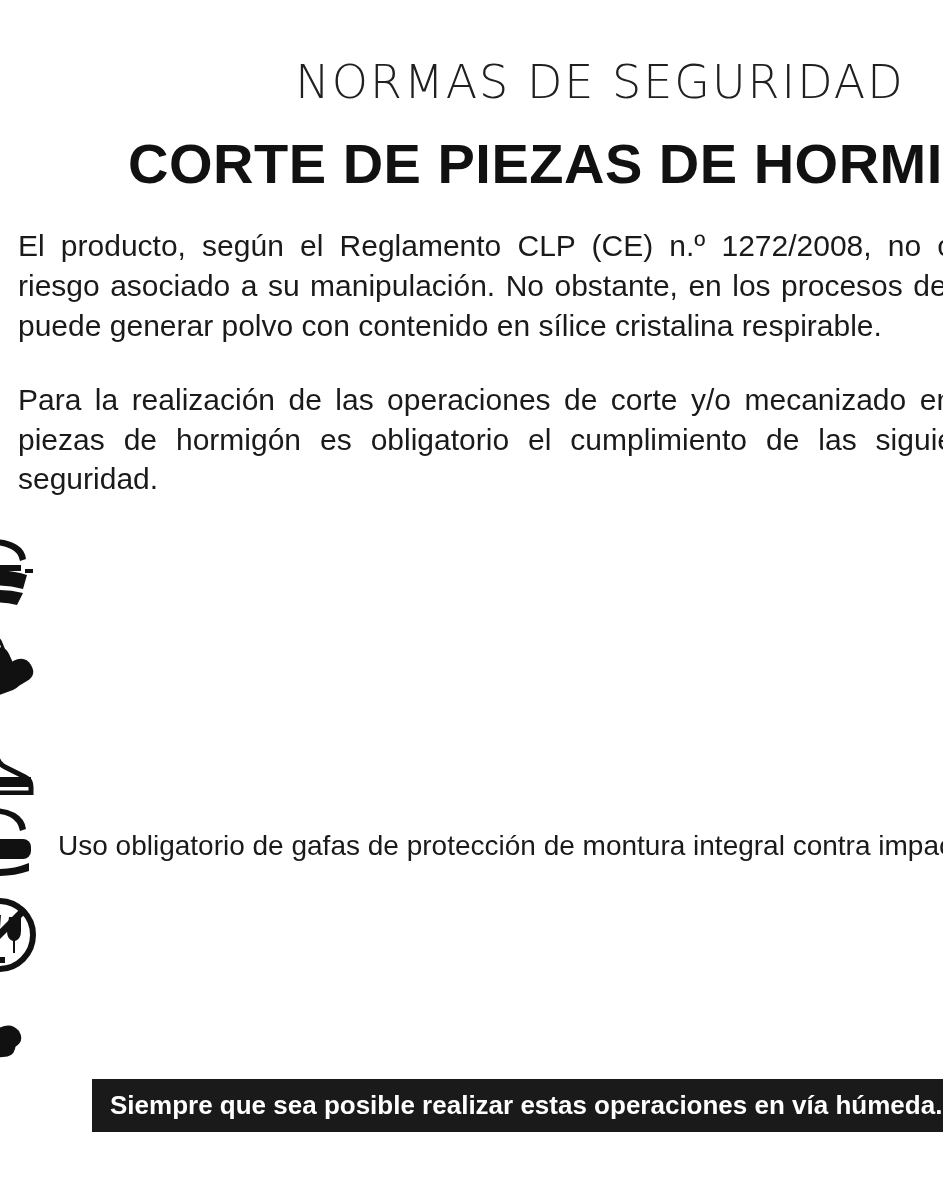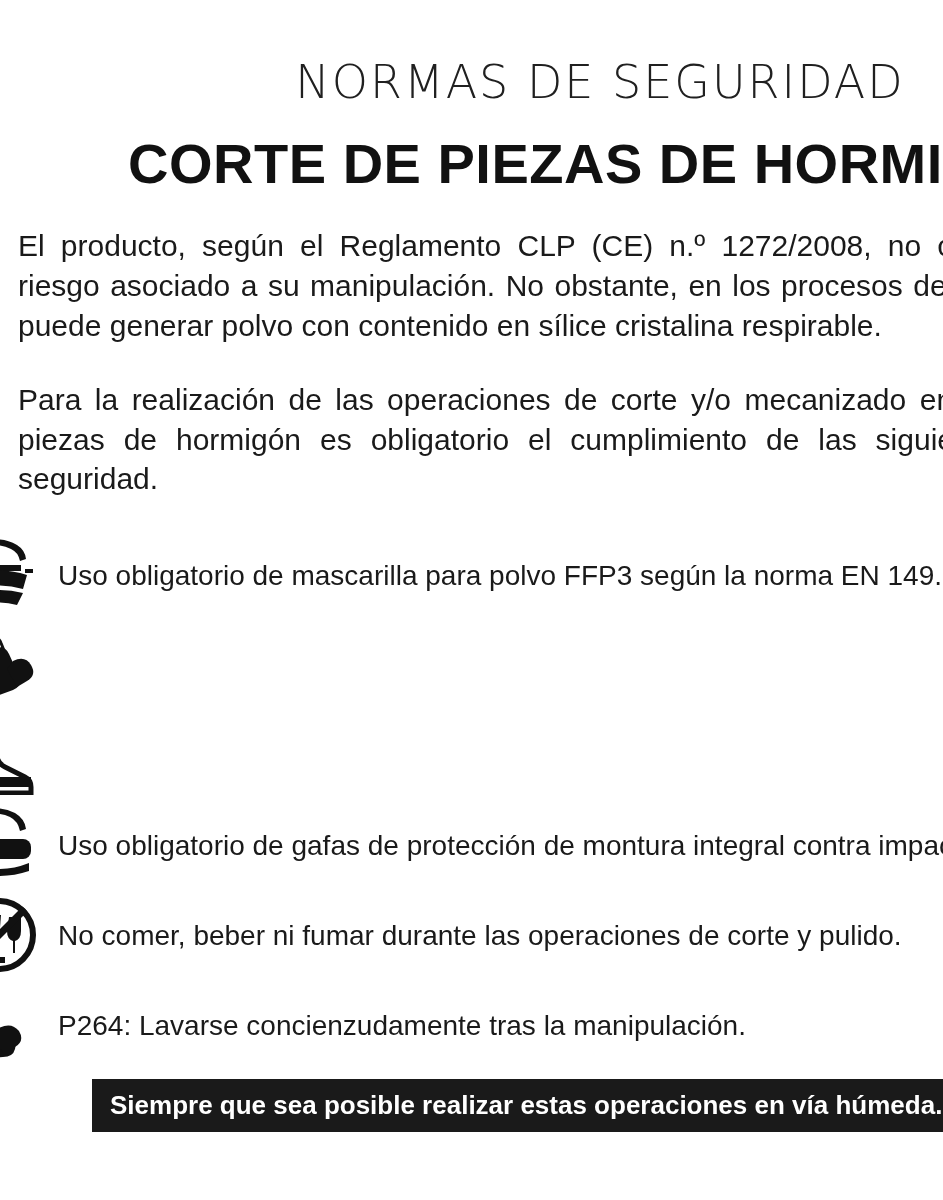--- a/index.html
+++ b/index.html
@@ -113,21 +113,20 @@
           <g fill="#111">
             <path d="M30 8 q18-8 36 2 q8 5 9 14 l-6 2 q-2-9-9-12 q-14-7-28-1 q-8 4-9 13 l-6-2 q2-11 13-16z"></path>
             <path d="M26 30 h44 v6 h-44z"></path>
             <path d="M20 40 q28-9 56 0 l-4 14 q-24-7-48 0z"></path>
             <path d="M24 58 q24-6 48 0 l-6 12 q-18-5-36 0z"></path>
             <rect x="14" y="34" width="8" height="4"></rect>
             <rect x="74" y="34" width="8" height="4"></rect>
           </g>
         </svg>
       </span>
-      <span class="rule-text">Uso obligatorio de mascarilla para polvo FFP3 según la norma EN 149.</span>
     </li>
 
     <li class="rule">
       <span class="icon-wrap">
         <svg class="pic" width="96" height="80" viewBox="0 0 96 80">
           <g fill="#111">
             <path d="M8 46 q-4-10 6-13 l30-10 q10-3 14 6 l10 22 q4 10-6 14 l-28 10 q-10 3-14-6z"></path>
             <path d="M14 30 q-2-6 4-8 l24-8 q6-2 8 4 l2 5 l-34 12z" fill="#fff" stroke="#111" stroke-width="3"></path>
             <path d="M62 36 q12-6 18 4 q6 10-4 16 l-10 6 l-10-18z"></path>
           </g>
@@ -165,37 +164,35 @@
         <svg class="pic" width="96" height="80" viewBox="0 0 96 80">
           <g>
             <circle cx="48" cy="40" r="34" fill="none" stroke="#111" stroke-width="6"></circle>
             <path d="M34 20 h16 l-3 38 h-10z" fill="#111"></path>
             <rect x="30" y="62" width="24" height="6" fill="#111"></rect>
             <path d="M58 22 h12 v14 q0 8-6 10 v12 h-2 v-12 q-6-2-6-10z" fill="#111"></path>
             <line x1="22" y1="66" x2="74" y2="14" stroke="#111" stroke-width="7"></line>
           </g>
         </svg>
       </span>
-      <span class="rule-text">No comer, beber ni fumar durante las operaciones de corte y pulido.</span>
     </li>
 
     <li class="rule">
       <span class="icon-wrap">
         <svg class="pic" width="96" height="80" viewBox="0 0 96 80">
           <g fill="#111">
             <path d="M12 6 h26 v8 h-10 v10 h-8 v-10 h-8z"></path>
             <circle cx="30" cy="28" r="2.5"></circle>
             <circle cx="38" cy="34" r="2.5"></circle>
             <circle cx="24" cy="36" r="2.5"></circle>
             <circle cx="34" cy="42" r="2.5"></circle>
             <path d="M16 52 q10-14 24-8 l18 8 q8 4 6 12 q-2 8-12 8 l-30 2 q-10 0-12-8 q-2-10 6-14z"></path>
             <path d="M46 44 q14-8 22 2 q6 10-4 16 l-12 6 l-10-16z"></path>
           </g>
         </svg>
       </span>
-      <span class="rule-text">P264: Lavarse concienzudamente tras la manipulación.</span>
     </li>
 
   </ul>
 
   <div class="footer-bar">Siempre que sea posible realizar estas operaciones en vía húmeda.</div>
 
 </div>
 
 </body></html>

